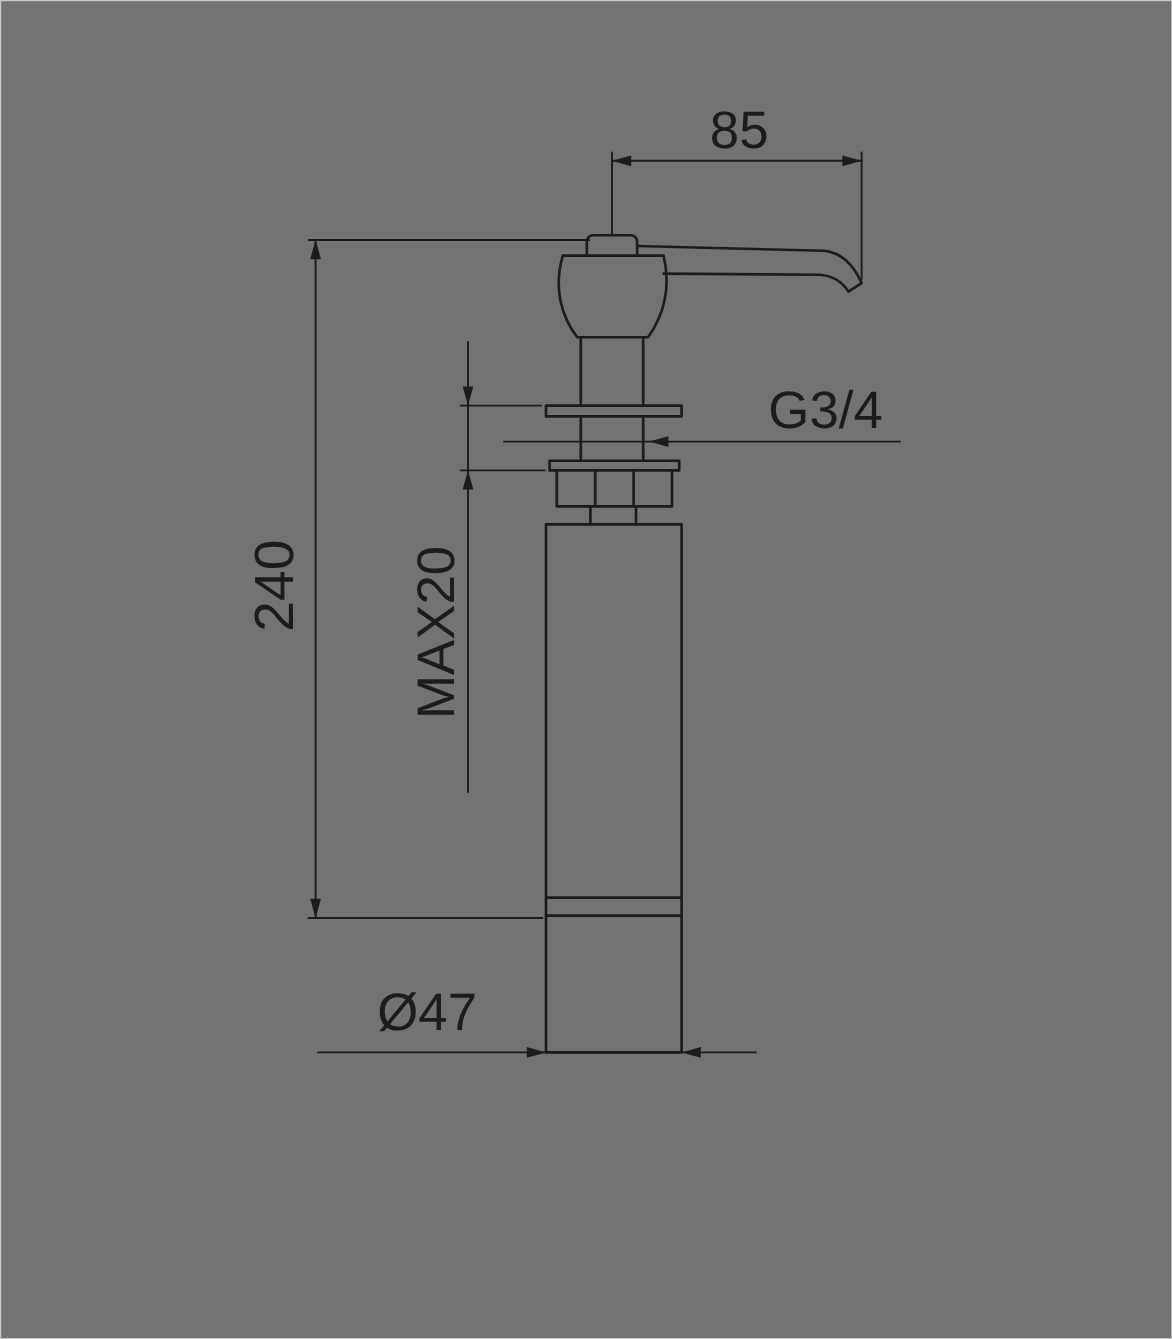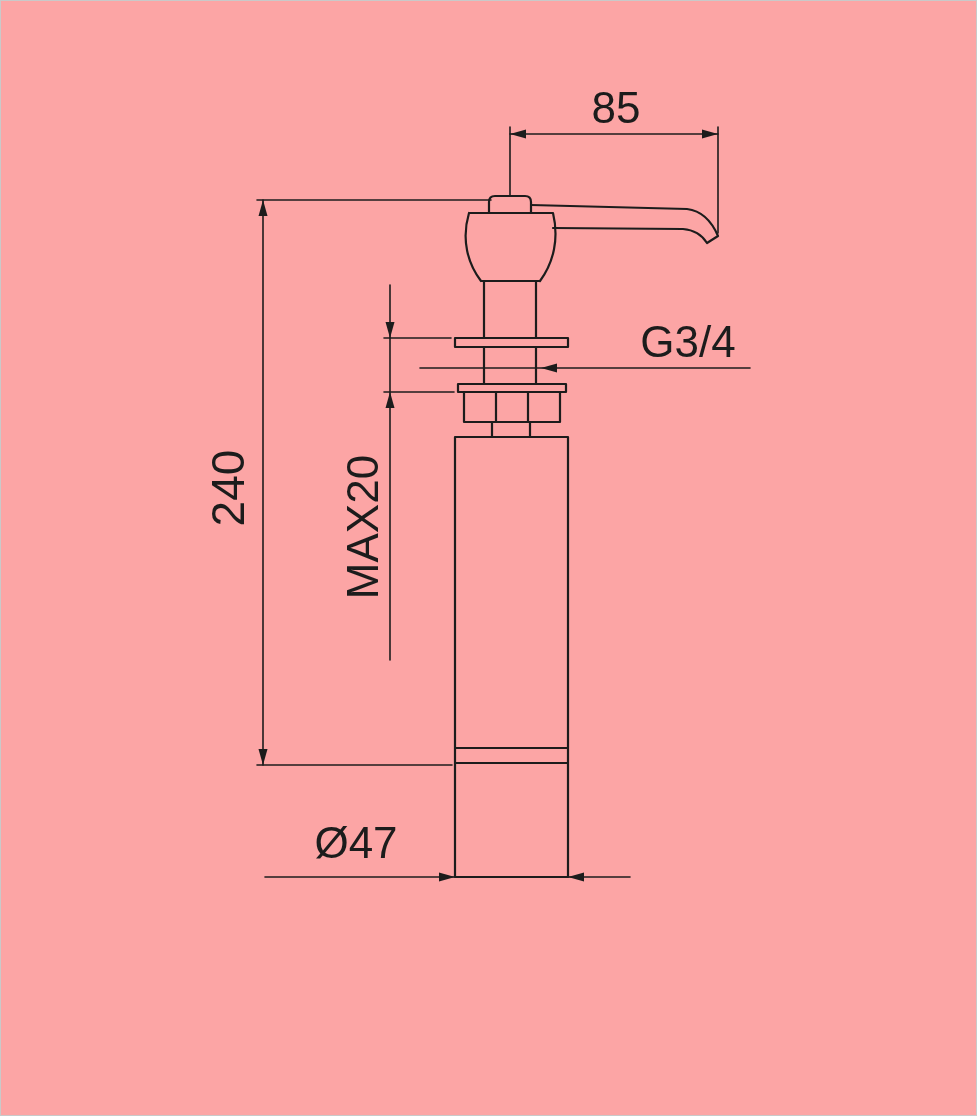--- a/index.html
+++ b/index.html
@@ -4,21 +4,21 @@
 <style>
   html, body {
     margin: 0;
     padding: 0;
     background: #ffffff;
   }
   .canvas {
     position: relative;
     width: 977px;
     height: 1116px;
-    background: #fca5a5;
+    background: #737373;
     overflow: hidden;
   }
   svg {
     display: block;
     width: 977px;
     height: 1116px;
   }
   text {
     font-family: "Liberation Sans", sans-serif;
     font-weight: 400;

